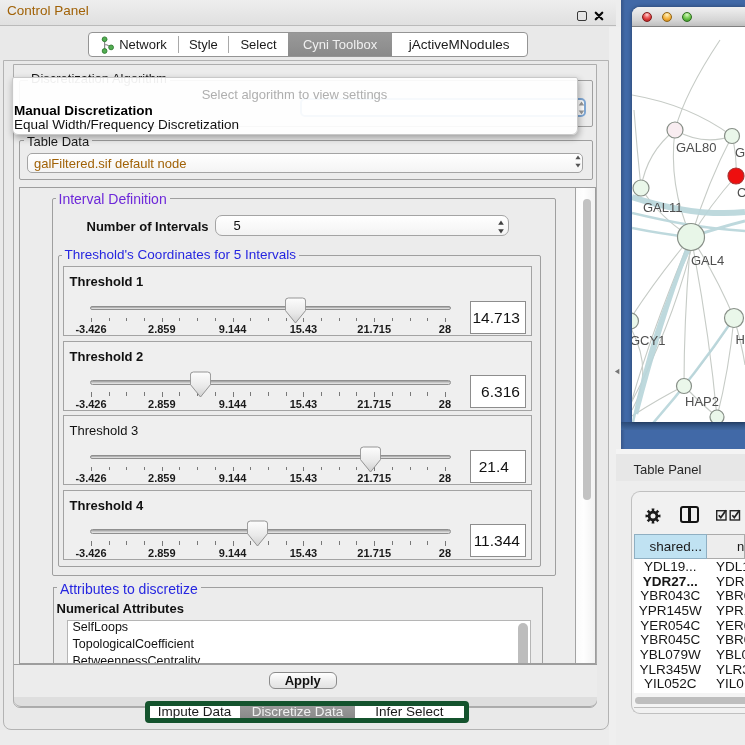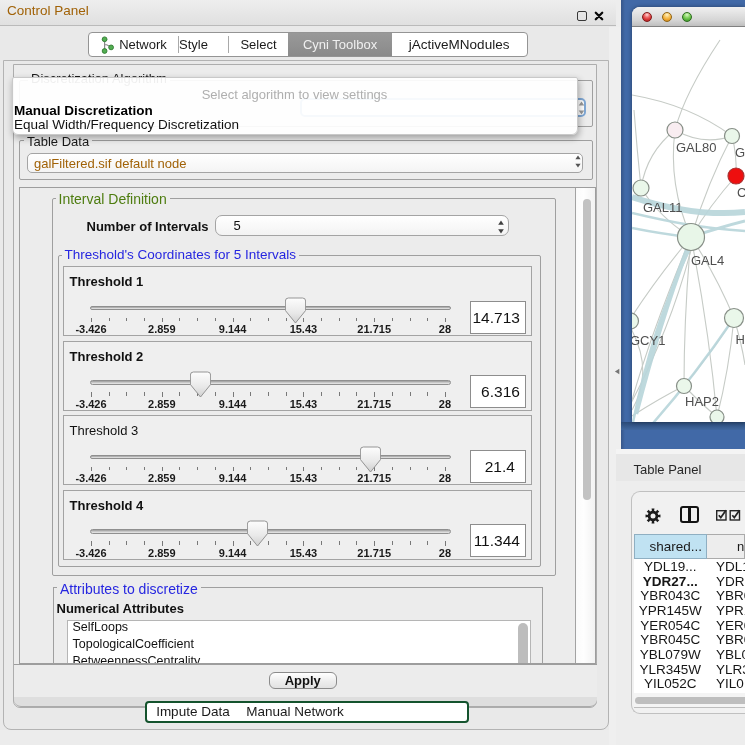--- a/index.html
+++ b/index.html
@@ -25,21 +25,21 @@
   <div style="width:89.5px;display:flex;align-items:center;justify-content:center;height:100%;">
     <svg width="15" height="19" viewBox="0 0 15 19" style="margin-right:4px;">
       <path d="M4.6 5 V16 M4.6 9.5 C7 9.5 8 10.5 10.1 11.5" stroke="#8a8a8a" stroke-width="1.2" fill="none"></path>
       <circle cx="4.6" cy="4.3" r="2.4" fill="#52AE52" stroke="#2f7a2f" stroke-width="0.9"></circle>
       <circle cx="11.1" cy="12.4" r="2.4" fill="#52AE52" stroke="#2f7a2f" stroke-width="0.9"></circle>
       <circle cx="4.6" cy="16" r="2.4" fill="#52AE52" stroke="#2f7a2f" stroke-width="0.9"></circle>
     </svg>
     <span>Network</span>
   </div>
   <div style="width:1px;height:17px;background:#A9A9A9;"></div>
-  <div style="width:49px;text-align:left;">Style</div>
+  <div style="width:49px;text-align:center;">Style</div>
   <div style="width:1px;height:17px;background:#A9A9A9;"></div>
   <div style="width:60px;text-align:center;">Select</div>
   <div style="width:104px;height:100%;background:linear-gradient(180deg,#999999,#8a8a8a);color:#F0F0F0;display:flex;align-items:center;justify-content:center;">Cyni Toolbox</div>
   <div style="width:135.5px;text-align:center;font-size:13.5px;">jActiveMNodules</div>
 </div>
 
 <div class="abs" style="left:3px;top:60px;width:605.5px;height:669.5px;border:1px solid #B3B3B3;border-radius:0 0 8px 8px;background:#E9E9E9;"></div>
 
 <div class="abs" style="left:12.5px;top:64px;width:584px;height:643.9px;border:1px solid #ADADAD;border-radius:0 0 7px 7px;background:#ECECEC;"></div>
 
@@ -65,23 +65,24 @@
 
 <div class="abs" id="viewport" style="left:18.8px;top:186.5px;width:577px;height:477.5px;border:1px solid #9D9D9D;background:#ECECEC;overflow:hidden;"></div>
 
 <div class="abs" style="left:574.8px;top:187.5px;width:20px;height:475.5px;background:linear-gradient(90deg,#FAFAFA,#FEFEFE 40%,#F2F2F2);border-left:1px solid #A2A2A2;"></div>
 <div class="abs" style="left:582.7px;top:199px;width:8.1px;height:301px;background:#C2C2C2;border-radius:4px;"></div>
 
 <div class="abs" style="left:13.5px;top:664px;width:583px;height:33px;background:#ECECEC;border-top:1px solid #9D9D9D;"></div>
 <div class="abs" style="left:13.5px;top:697px;width:583px;height:10.4px;background:#DEDEDE;border-bottom:1px solid #ABABAB;border-radius:0 0 7px 7px;"></div>
 <div class="abs" style="left:269px;top:671.5px;width:67.5px;height:17.5px;background:linear-gradient(180deg,#FFFFFF,#EDEDED 55%,#E2E2E2);border:1px solid #8B8B8B;border-radius:6px;font-size:13px;font-weight:700;color:#111;text-align:center;line-height:15.5px;">Apply</div>
 
-<div class="abs" style="left:144.5px;top:700.5px;width:324px;height:22px;background:#fff;border:2px solid #14532d;border-radius:4px;display:flex;align-items:center;font-size:13.5px;color:#1a1a1a;overflow:hidden;">
+<div class="abs" style="left:144.5px;top:700.5px;width:324px;height:22px;background:#fff;border:5px solid #14532d;border-radius:4px;display:flex;align-items:center;font-size:13.5px;color:#1a1a1a;overflow:hidden;">
   <div style="width:92.8px;text-align:center;">Impute Data</div>
-  <div style="width:111.3px;text-align:center;">Manual Network</div>
+  <div style="width:118.9px;height:100%;background:linear-gradient(180deg,#999999,#8a8a8a);color:#F0F0F0;display:flex;align-items:center;justify-content:center;">Discretize Data</div>
+  <div style="width:111.3px;text-align:center;">Infer Select</div>
 </div>
 <div class="abs" style="left:0;top:730px;width:616px;height:15px;background:#ECECEC;"></div>
 
 <div class="abs" style="left:616px;top:0;width:129px;height:745px;background:#EDEDED;"></div>
 <div class="abs" style="left:609px;top:27px;width:12px;height:718px;background:#EFEFEF;"></div>
 
 <svg class="abs" style="left:613.5px;top:368px;" width="6" height="7" viewBox="0 0 6 7">
     <path d="M5.3 0.7 L0.9 3.5 L5.3 6.3 Z" fill="#757575"></path>
   </svg>
 
@@ -210,21 +211,21 @@
       </g>
 <linearGradient id="tg" x1="0" y1="0" x2="0" y2="1">
         <stop offset="0" stop-color="#FDFDFD"></stop>
         <stop offset="0.6" stop-color="#E8E8E8"></stop>
         <stop offset="1" stop-color="#CFCFCF"></stop>
       </linearGradient>
 </defs>
   </svg>
 
 <div class="grp" style="left:52.4px;top:197.5px;width:503.2px;height:378.1px;"></div>
-<div class="grplabel" style="left:55.5px;top:190.5px;color:#4d7c0f;font-size:14px;">Interval Definition</div>
+<div class="grplabel" style="left:55.5px;top:190.5px;color:#6d28d9;font-size:14px;">Interval Definition</div>
 
 <div class="abs" style="left:86.5px;top:219px;font-size:13px;font-weight:700;color:#111;">Number of Intervals</div>
 <div class="abs" style="left:214.5px;top:214.5px;width:294.5px;height:21px;background:linear-gradient(180deg,#FFFFFF,#F3F3F3);border:1px solid #A4A4A4;border-radius:7px;"></div>
 <div class="abs" style="left:233.5px;top:218px;font-size:13px;color:#111;">5</div>
 <svg class="abs" style="left:497.5px;top:219.5px;" width="6" height="14" viewBox="0 0 6 14">
     <path d="M3 0.5 L5.8 4.8 H0.2 Z" fill="#3f3f3f"></path>
     <path d="M3 13.5 L0.2 9.2 H5.8 Z" fill="#3f3f3f"></path>
   </svg>
 
 <div class="grp" style="left:58.2px;top:254.5px;width:482.8px;height:312.5px;"></div>
@@ -323,21 +324,21 @@
     <div style="position:absolute;left:328.3px;top:50.5px;width:1px;height:3.5px;background:#787878;"></div>
     <div style="position:absolute;left:346.0px;top:50.5px;width:1px;height:3.5px;background:#787878;"></div>
     <div style="position:absolute;left:363.7px;top:50.5px;width:1px;height:3.5px;background:#787878;"></div>
     <div style="position:absolute;left:381.4px;top:50.5px;width:1px;height:4.5px;background:#787878;"></div>
 <div style="position:absolute;left:-2.6px;top:56px;width:60px;text-align:center;font-size:11px;font-weight:700;color:#1a1a1a;">-3.426</div>
 <div style="position:absolute;left:68.2px;top:56px;width:60px;text-align:center;font-size:11px;font-weight:700;color:#1a1a1a;">2.859</div>
 <div style="position:absolute;left:139.0px;top:56px;width:60px;text-align:center;font-size:11px;font-weight:700;color:#1a1a1a;">9.144</div>
 <div style="position:absolute;left:209.8px;top:56px;width:60px;text-align:center;font-size:11px;font-weight:700;color:#1a1a1a;">15.43</div>
 <div style="position:absolute;left:280.6px;top:56px;width:60px;text-align:center;font-size:11px;font-weight:700;color:#1a1a1a;">21.715</div>
 <div style="position:absolute;left:351.4px;top:56px;width:60px;text-align:center;font-size:11px;font-weight:700;color:#1a1a1a;">28</div>
-<div style="position:absolute;left:406.8px;top:33.5px;width:55.5px;height:33px;background:#fff;border:1px solid #8D8D8D;font-size:15.5px;color:#111;text-align:right;line-height:31px;padding-right:10px;">21.4</div>
+<div style="position:absolute;left:406.8px;top:33.5px;width:55.5px;height:33px;background:#fff;border:1px solid #8D8D8D;font-size:15.5px;color:#111;text-align:right;line-height:31px;padding-right:16px;">21.4</div>
 <svg style="position:absolute;left:296.5px;top:29.5px;" width="21" height="27" viewBox="0 0 21 27">
       <use href="#thumb"></use>
     </svg>
 </div>
 <div class="abs" style="left:62.6px;top:489.8px;width:469.4px;height:70px;background:#EFEFEF;border:1px solid #A3A3A3;">
 <div style="position:absolute;left:6px;top:7px;font-size:13px;font-weight:700;color:#111;">Threshold 4</div>
 <div style="position:absolute;left:26.4px;top:38.5px;width:361px;height:4.5px;background:linear-gradient(180deg,#9A9A9A,#D9D9D9 70%,#E6E6E6);border-radius:2.5px;border:0.5px solid #8F8F8F;"></div>
 <div style="position:absolute;left:27.4px;top:50.5px;width:1px;height:4.5px;background:#787878;"></div>
     <div style="position:absolute;left:45.1px;top:50.5px;width:1px;height:3.5px;background:#787878;"></div>
     <div style="position:absolute;left:62.8px;top:50.5px;width:1px;height:3.5px;background:#787878;"></div>

